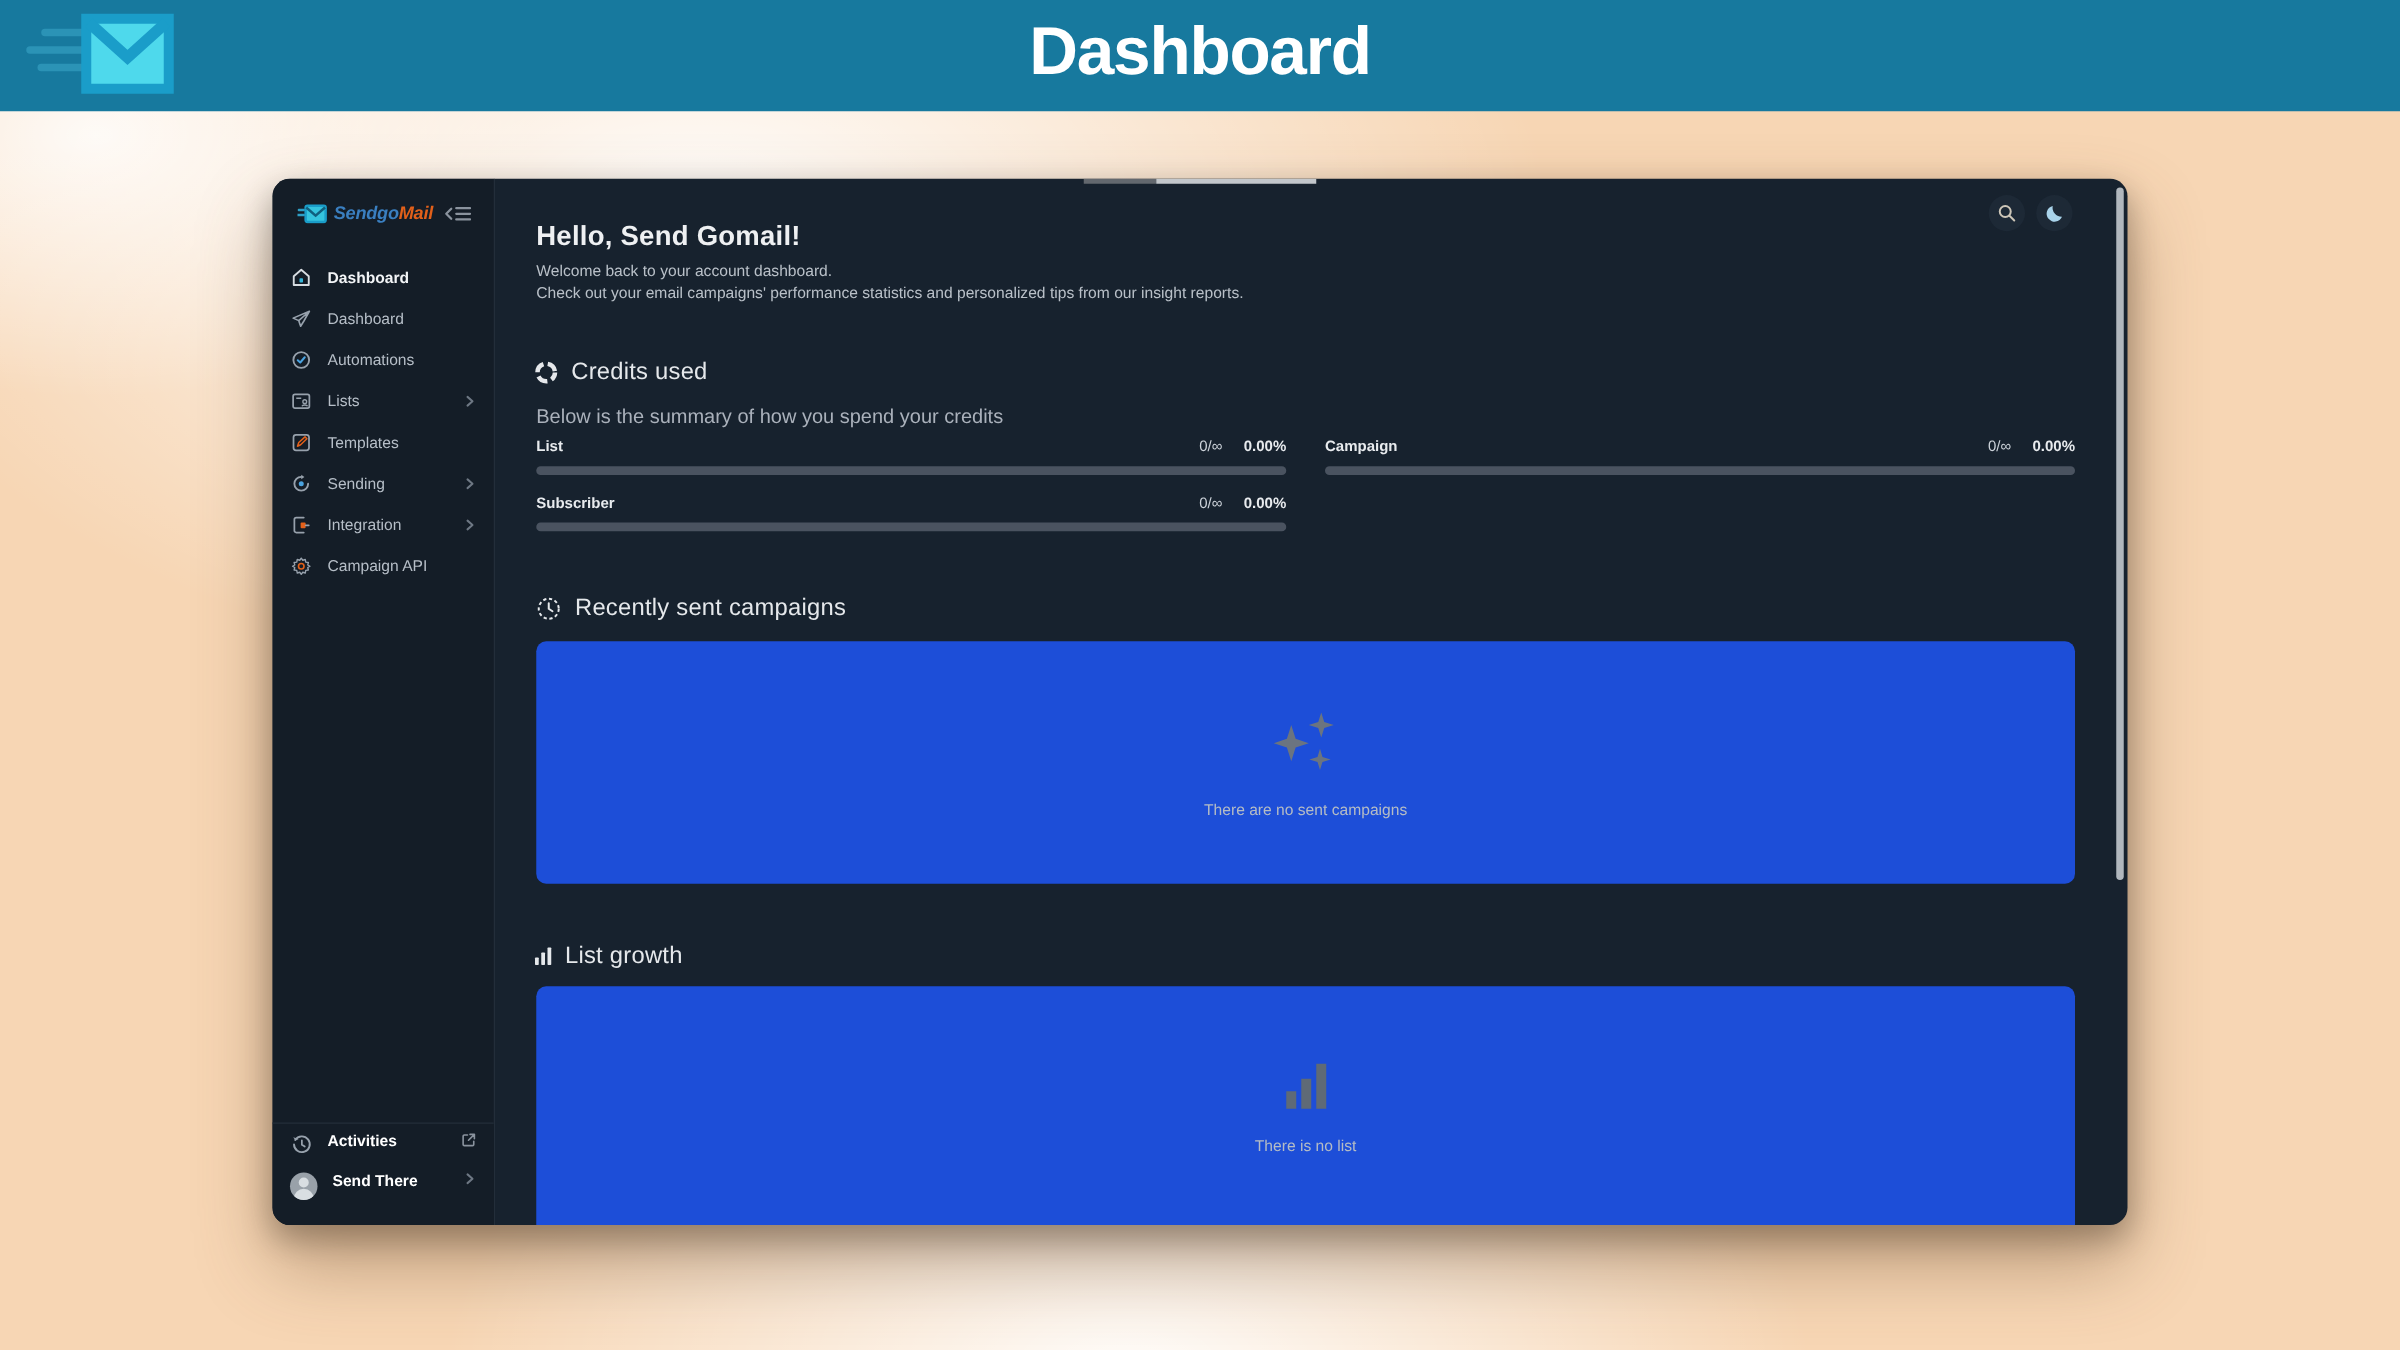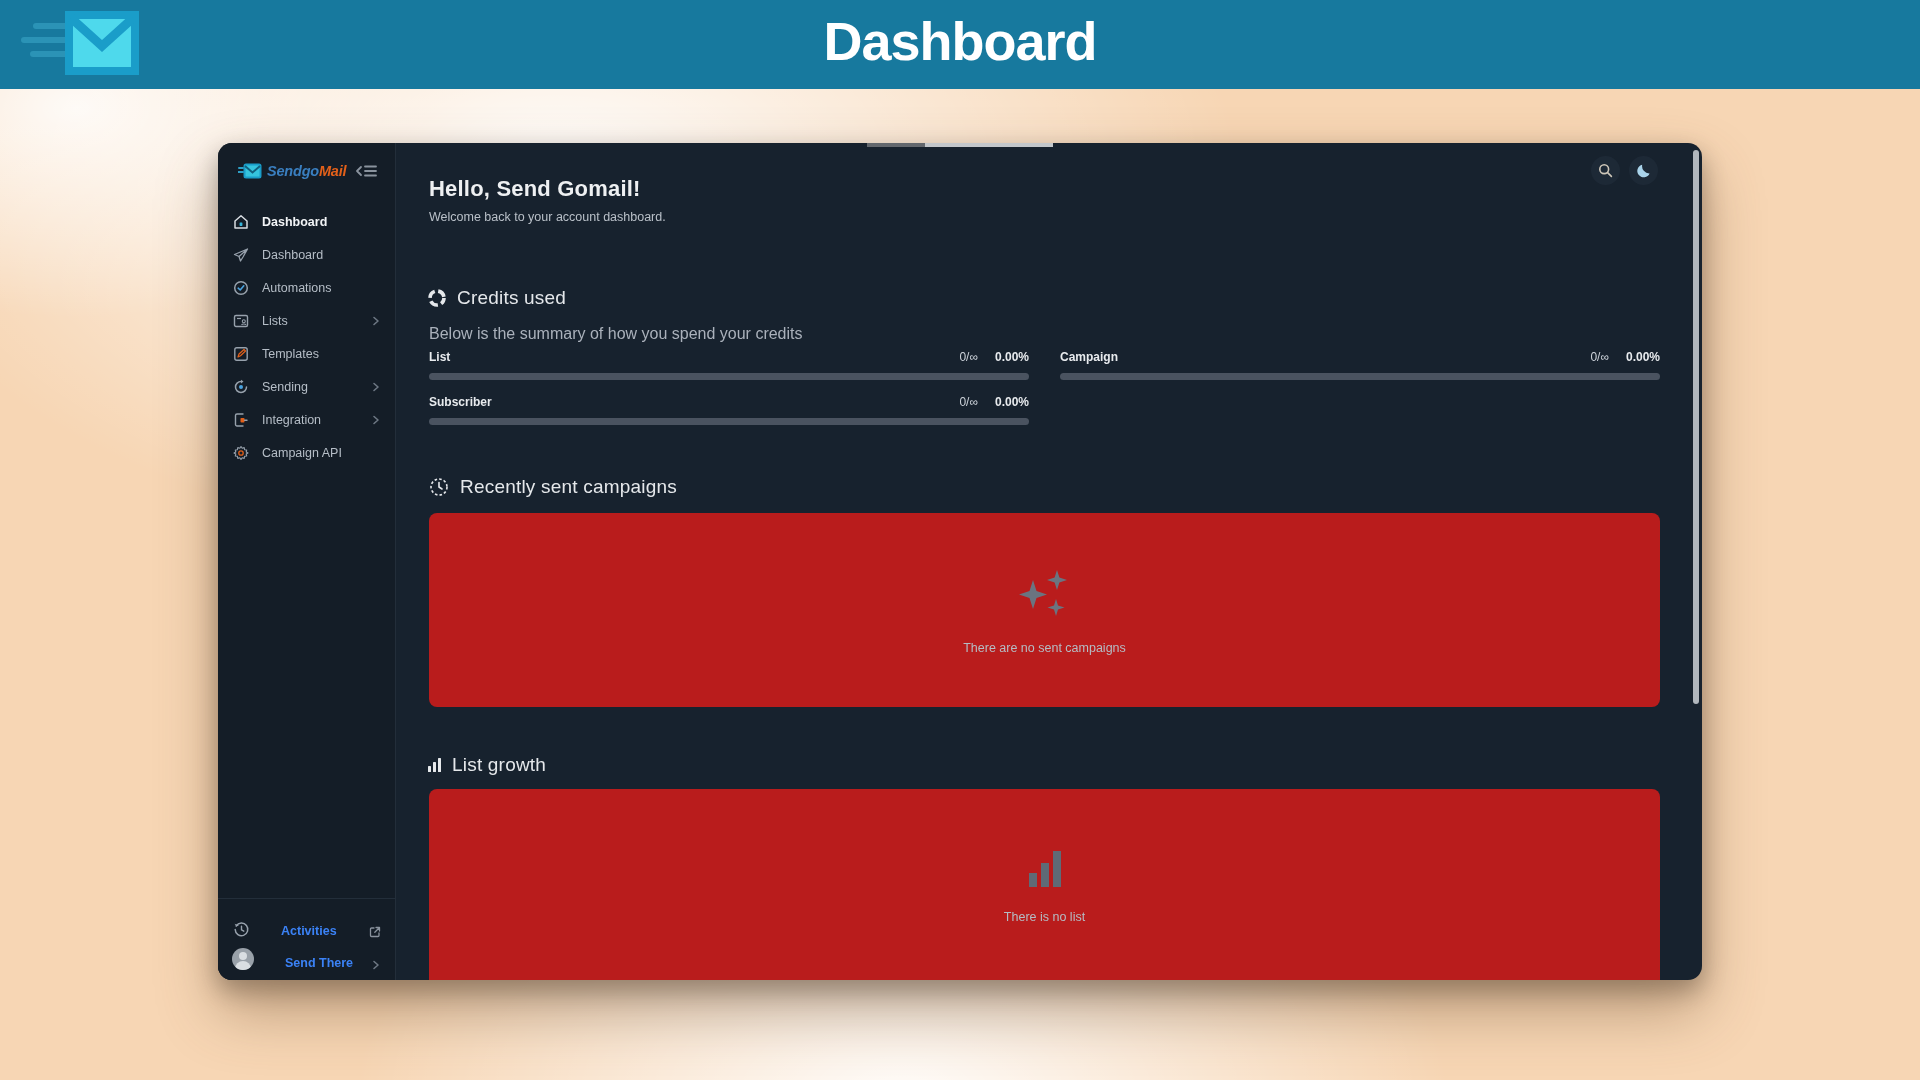--- a/index.html
+++ b/index.html
@@ -63,21 +63,21 @@
   .nav-item.active { color: #f2f4f6; font-weight: 700; }
   .nav-ico { width: 17px; height: 17px; flex: 0 0 auto; display: flex; align-items: center; justify-content: center; color: #97a1ac; }
   .nav-item.active .nav-ico { color: #d7dce1; }
   .nav-label { margin-left: 13px; white-space: nowrap; }
   .nav-chevron { position: absolute; right: 14px; width: 10px; height: 10px; color: #6d7783; }
 
   .sidebar-footer {
     position: absolute; left: 0; bottom: 0; width: 100%;
     border-top: 1px solid #232e3a; padding: 7px 0 10px 0; background: #141d27;
   }
-  .foot-item { position: relative; height: 32px; display: flex; align-items: flex-end; padding: 0 14px; cursor: pointer; color: #3b82f6; font-size: 12.5px; font-weight: 600; gap: 19px; }
+  .foot-item { position: relative; height: 32px; display: flex; align-items: flex-start; padding: 0 14px; cursor: pointer; color: #ffffff; font-size: 12.5px; font-weight: 600; }
   .foot-ico { width: 18px; height: 18px; display: flex; align-items: center; justify-content: center; color: #97a1ac; }
   .foot-label { margin-left: 12px; white-space: nowrap; }
   .foot-trail { position: absolute; right: 14px; width: 12px; height: 12px; color: #8a939e; }
   .avatar { width: 22px; height: 22px; border-radius: 50%; background: #99a1a9; overflow: hidden; position: relative; flex: 0 0 auto; }
   .avatar::before { content: ""; position: absolute; left: 7px; top: 4px; width: 8px; height: 8px; border-radius: 50%; background: #d9dee2; }
   .avatar::after  { content: ""; position: absolute; left: 3px; top: 13px; width: 16px; height: 12px; border-radius: 8px 8px 0 0; background: #d9dee2; }
 
   
   .main { position: absolute; left: 179px; top: 0; right: 0; bottom: 0; }
   .icon-btn {
@@ -107,21 +107,21 @@
   .meter-campaign  { grid-column: 2; grid-row: 1; }
   .meter-subscriber{ grid-column: 1; grid-row: 2; }
   .meter-top { display: flex; align-items: flex-end; }
   .meter-label { flex: 1; font-size: 12px; font-weight: 700; color: #e8ebee; }
   .meter-value { font-size: 12px; color: #cdd3da; }
   .meter-pct   { font-size: 12px; font-weight: 700; color: #e8ebee; margin-left: 17px; }
   .meter-track { margin-top: 9px; height: 7px; border-radius: 4px; background: #4a5360; }
 
   .empty-card {
     position: absolute; left: 32px; width: 1231px;
-    background: #b91c1c; border-radius: 8px;
+    background: #1d4ed8; border-radius: 8px;
     display: flex; flex-direction: column; align-items: center;
   }
   .card-recent { top: 370px; height: 194px; justify-content: center; }
   .card-growth { top: 646px; height: 210px; padding-top: 60px; }
   .empty-text { margin-top: 21px; font-size: 12.5px; color: #b5bcc4; }
   .empty-ico { color: #6b7480; }
 
   svg { display: block; }
 </style>
 </head>
@@ -302,20 +302,21 @@
       </button>
       <button class="icon-btn btn-moon">
         <svg width="16" height="16" viewBox="0 0 16 16">
             <path d="M13.6 10.4 A6.4 6.4 0 1 1 6.2 1.7 A7.3 7.3 0 0 0 13.6 10.4 Z" fill="#a9d3ea"></path>
           </svg>
       </button>
 
       <h2 class="greeting">Hello, Send Gomail!</h2>
       <div class="welcome">
         <div>Welcome back to your account dashboard.</div>
+        <div>Check out your email campaigns' performance statistics and personalized tips from our insight reports.</div>
       </div>
 
       <div class="section-head head-credits">
         <span class="sec-ico">
           <svg width="20" height="20" viewBox="0 0 20 20">
               <circle cx="10" cy="10" r="7" fill="none" stroke="#e5e8eb" stroke-width="3.6" stroke-dasharray="8.5 3.5" stroke-dashoffset="2"></circle>
             </svg>
         </span>
         <span class="section-title">Credits used</span>
       </div>

